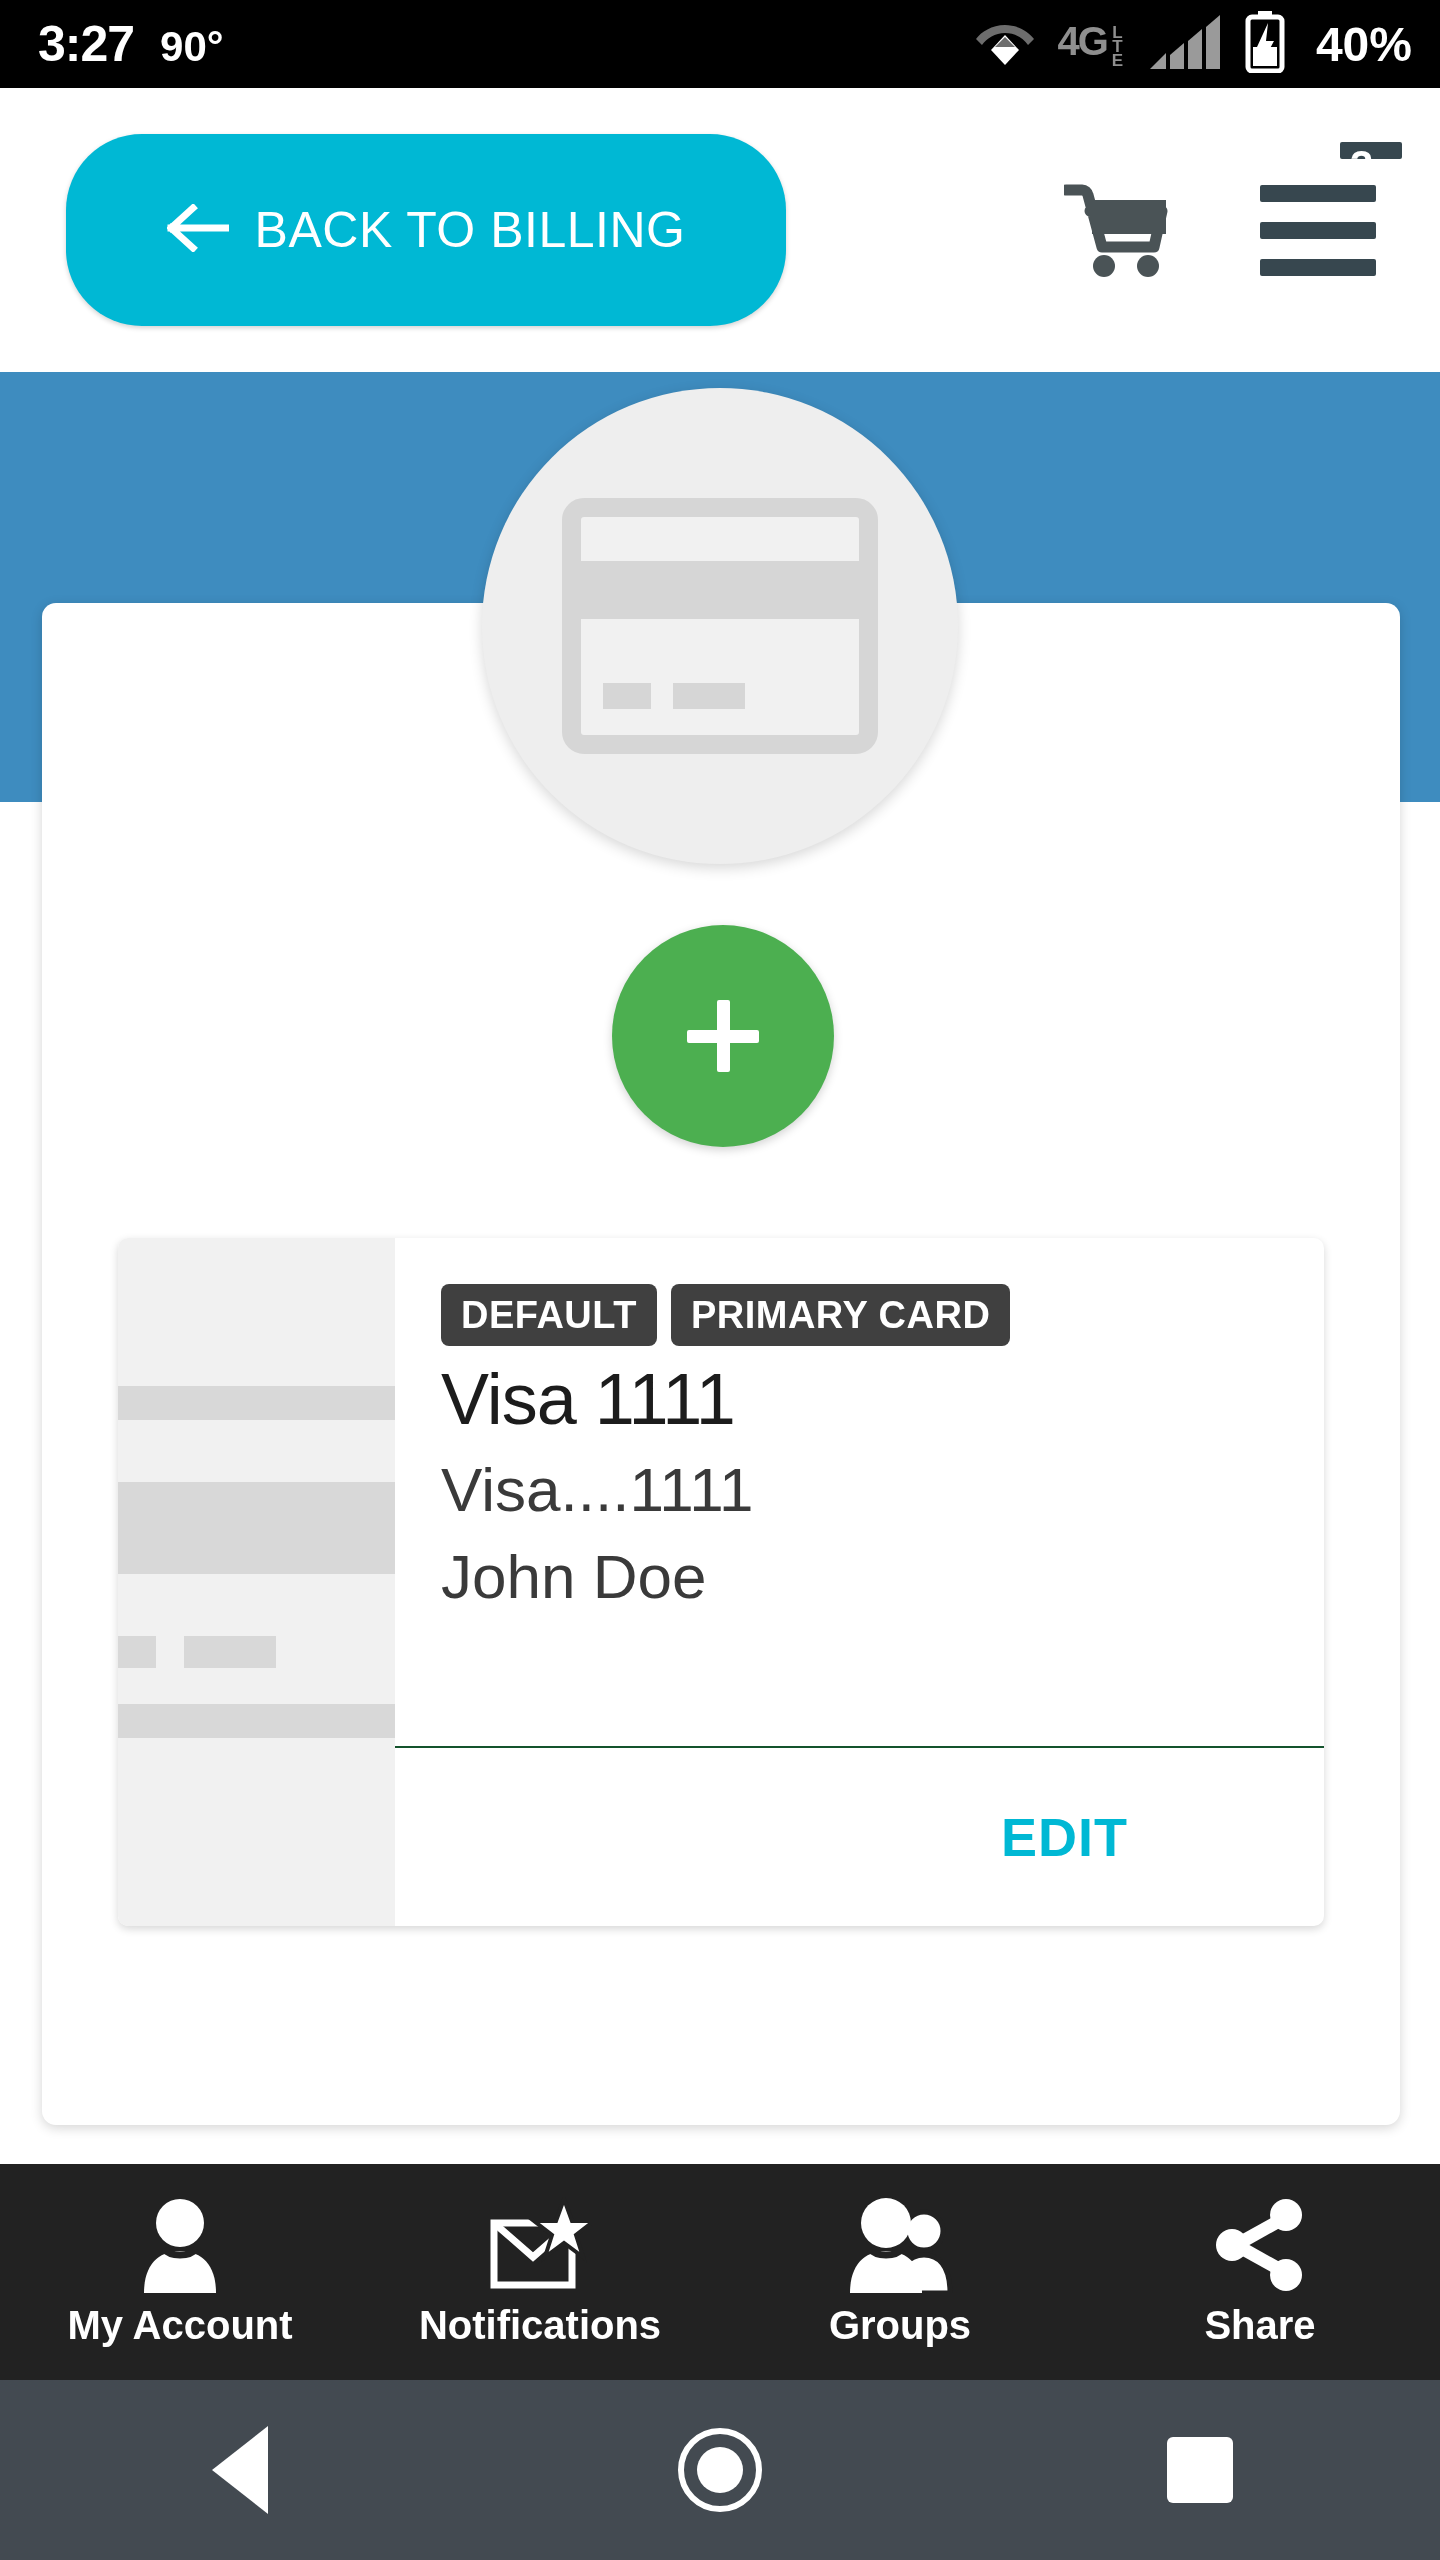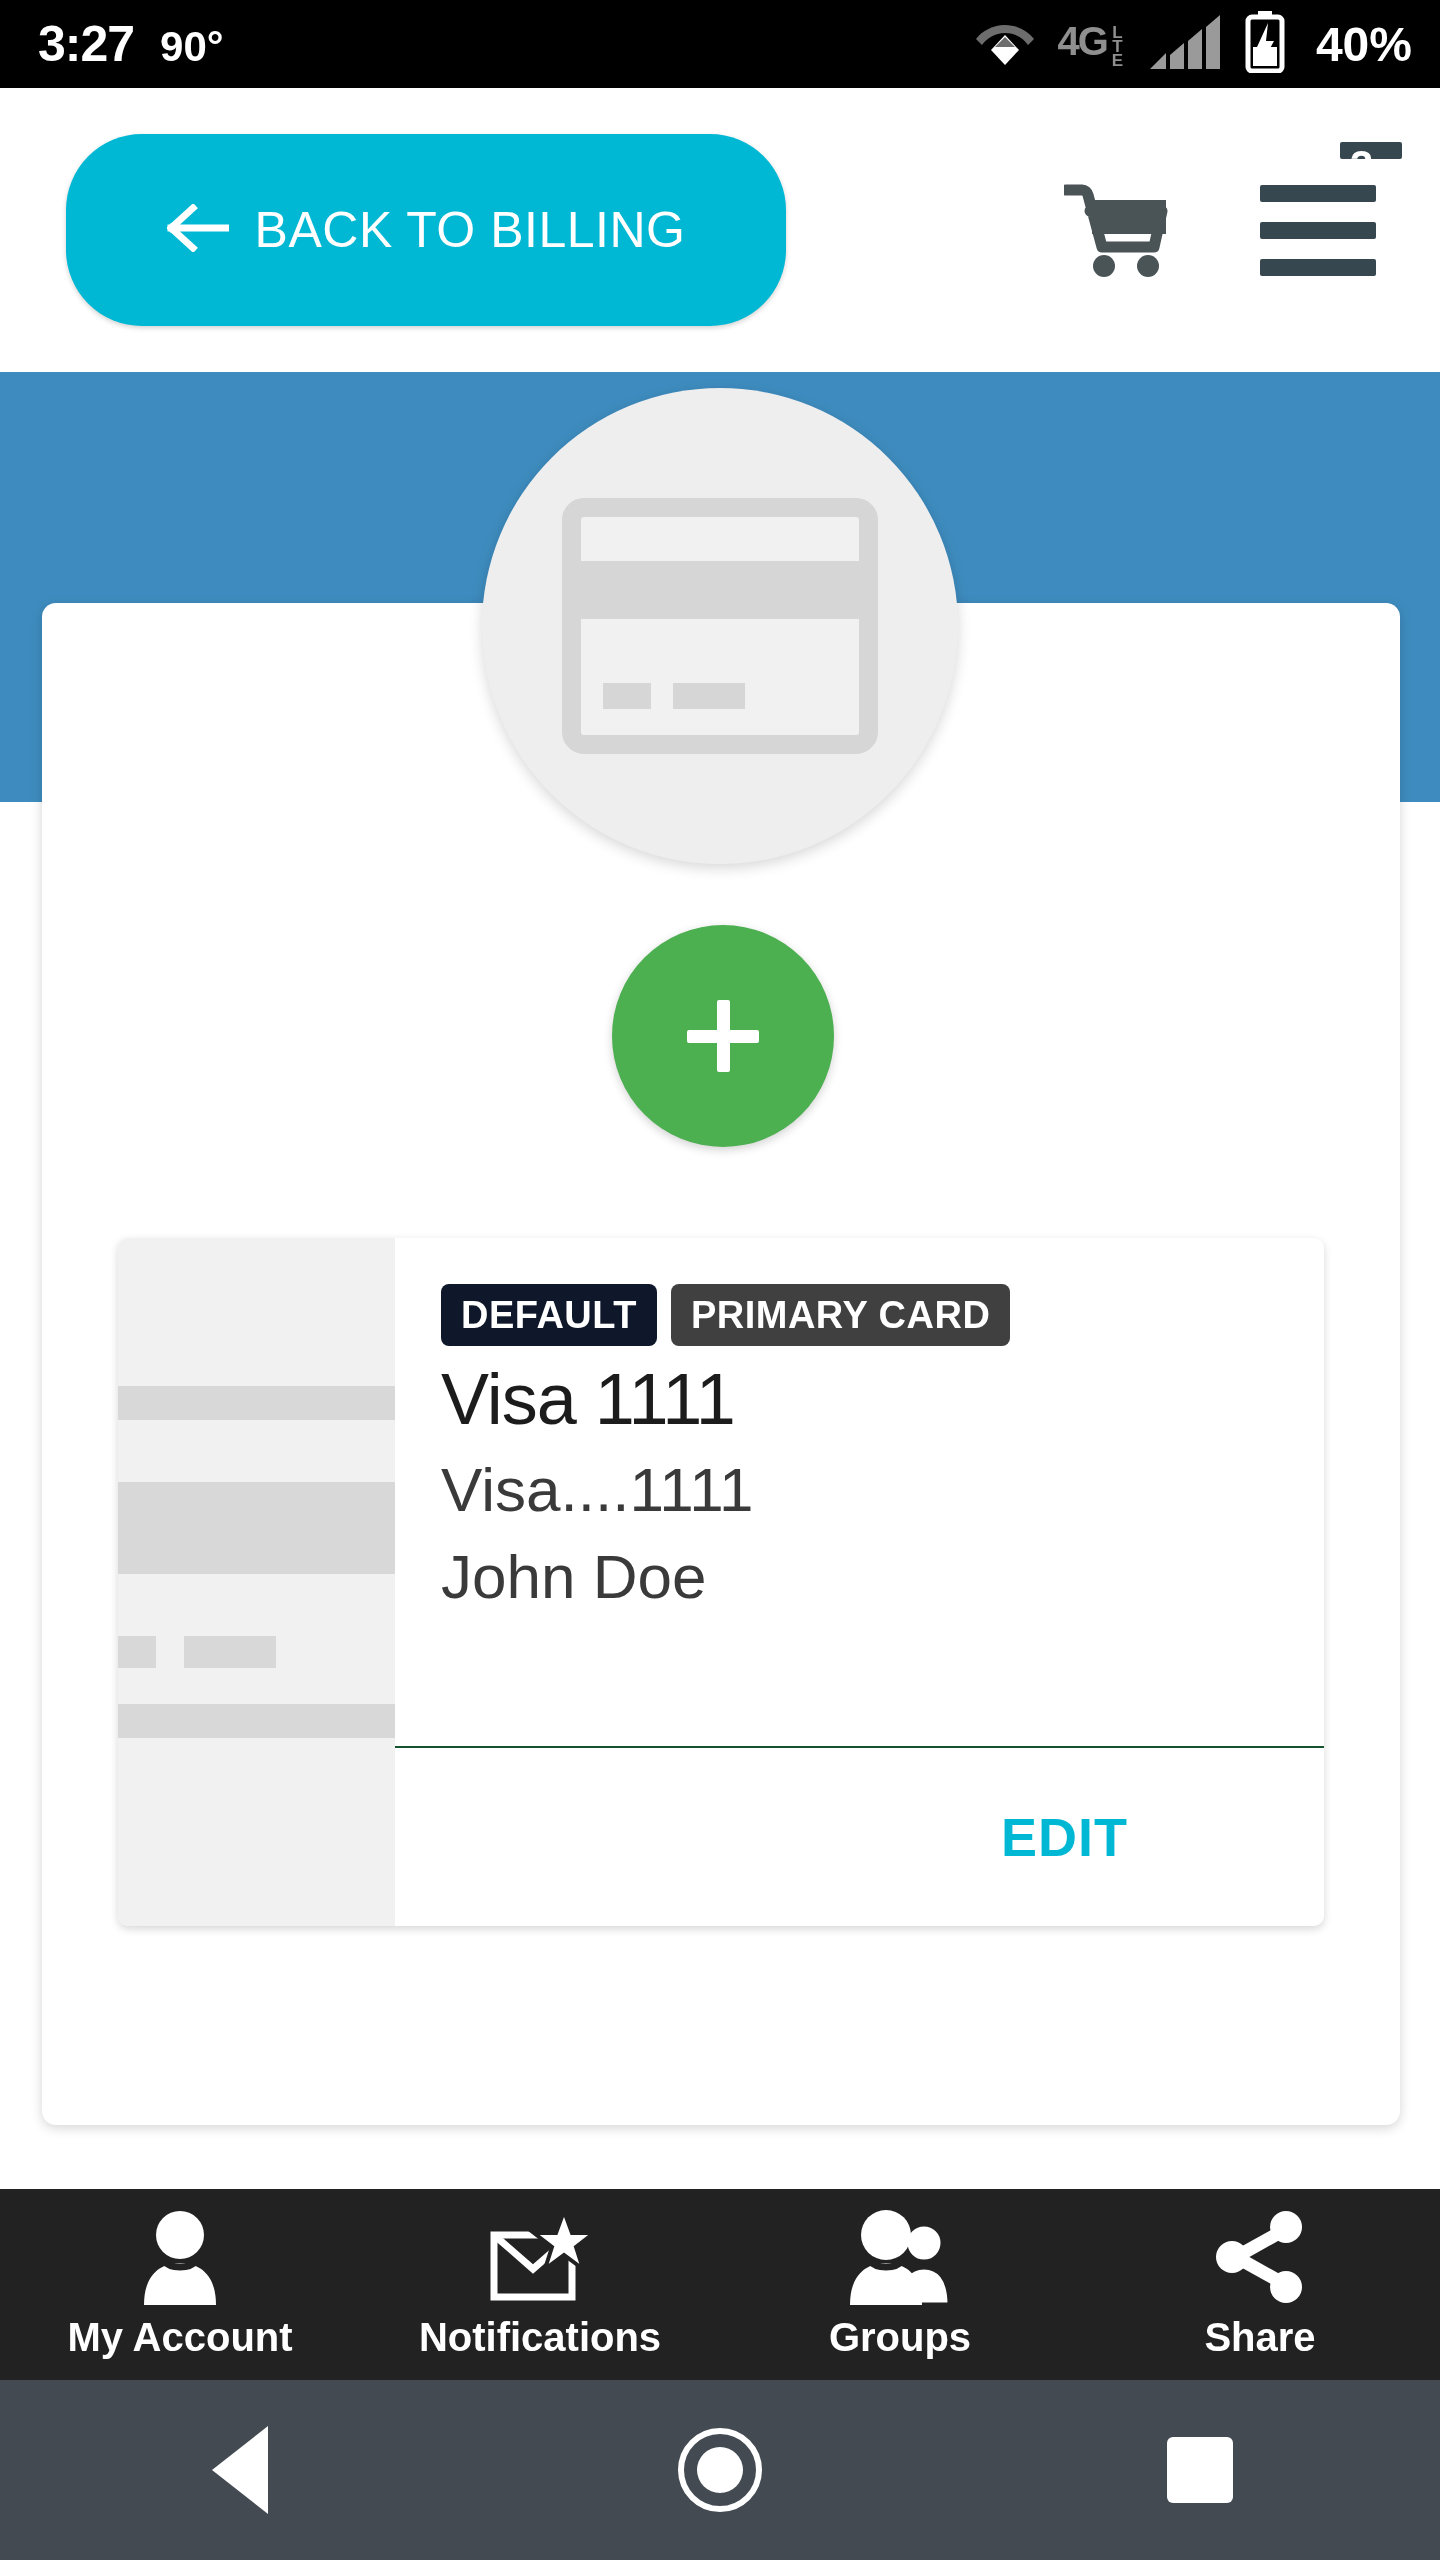--- a/index.html
+++ b/index.html
@@ -94,34 +94,34 @@
     box-shadow:0 3px 9px rgba(0,0,0,.16); display:flex; overflow:hidden;
   }
   .pm-thumb { width:277px; flex:0 0 277px; background:#f1f1f1; position:relative; }
   .pm-thumb .b { position:absolute; left:0; right:0; background:#d8d8d8; }
   .pm-body { flex:1; display:flex; flex-direction:column; }
   .pm-main { padding:46px 40px 0 46px; flex:1; }
   .chips { display:flex; gap:14px; align-items:center; margin-bottom:10px; }
   .chip { height:62px; padding:0 20px; border-radius:8px; color:#ffffff;
           font-size:38px; font-weight:bold; display:flex; align-items:center;
           letter-spacing:.5px; }
-  .chip.default { background:#0f172a; }
+  .chip.default { background:#404040; }
   .chip.primary { background:#404040; }
   .pm-title { font-size:72px; color:#1c1c1c; font-weight:normal; margin-top:12px;
               letter-spacing:-1px; }
   .pm-sub   { font-size:62px; color:#3a3a3a; font-weight:300; margin-top:14px; }
   .pm-name  { font-size:62px; color:#3a3a3a; font-weight:300; margin-top:16px; }
   .pm-foot { height:180px; border-top:2px solid #14532d; display:flex;
              align-items:center; justify-content:flex-end; padding-right:196px; }
   .edit-link { color:#00b8d4; font-size:54px; font-weight:bold; letter-spacing:1px;
                cursor:pointer; }
 
   
   .tabbar {
-    position:absolute; left:0; bottom:180px; width:1440px; height:191px;
+    position:absolute; left:0; bottom:180px; width:1440px; height:216px;
     background:#222222; display:flex;
   }
   .tab { flex:1; display:flex; flex-direction:column; align-items:center;
          justify-content:center; gap:10px; cursor:pointer; }
   .tab .glyph { height:96px; display:flex; align-items:flex-end; }
   .tab .tlabel { color:#ffffff; font-size:40px; font-weight:bold; }
 
   
   .navbar {
     position:absolute; left:0; bottom:0; width:1440px; height:180px;

